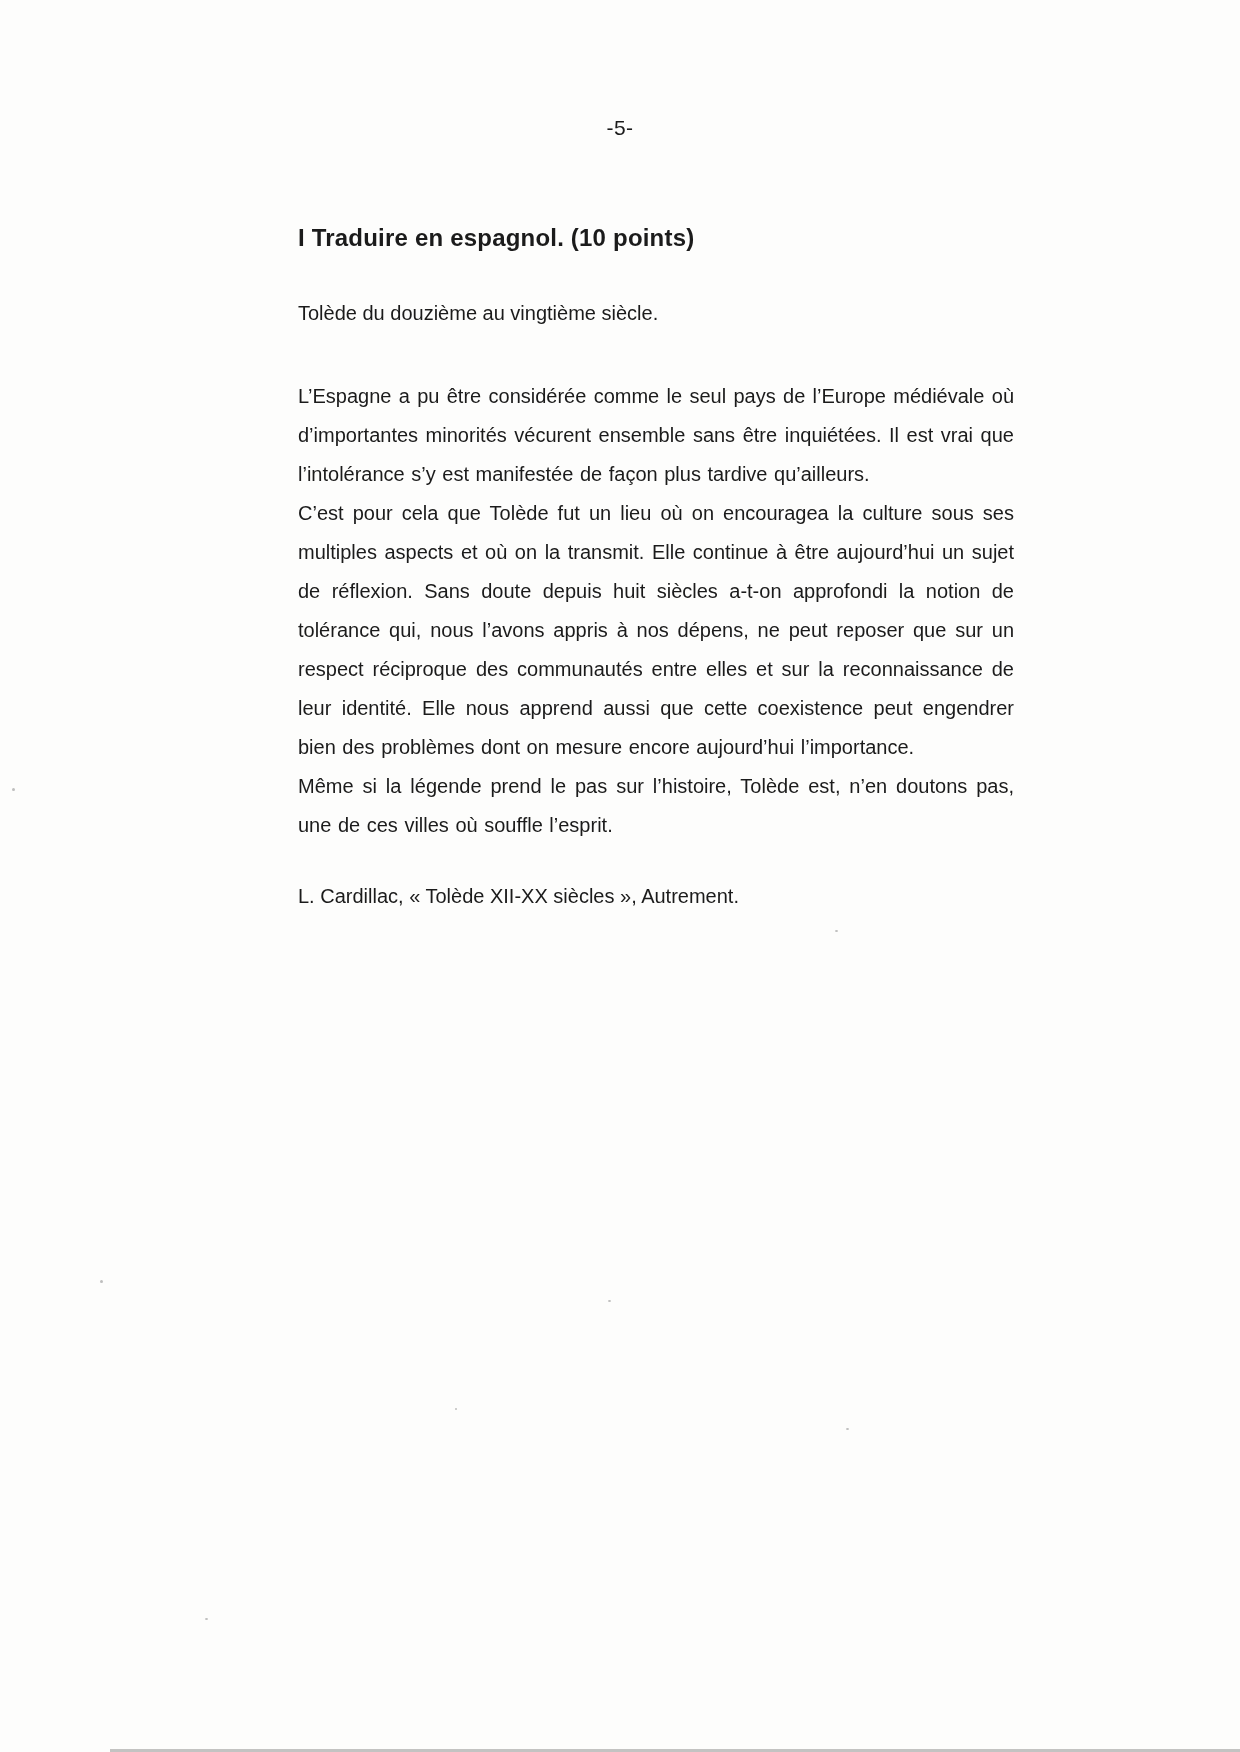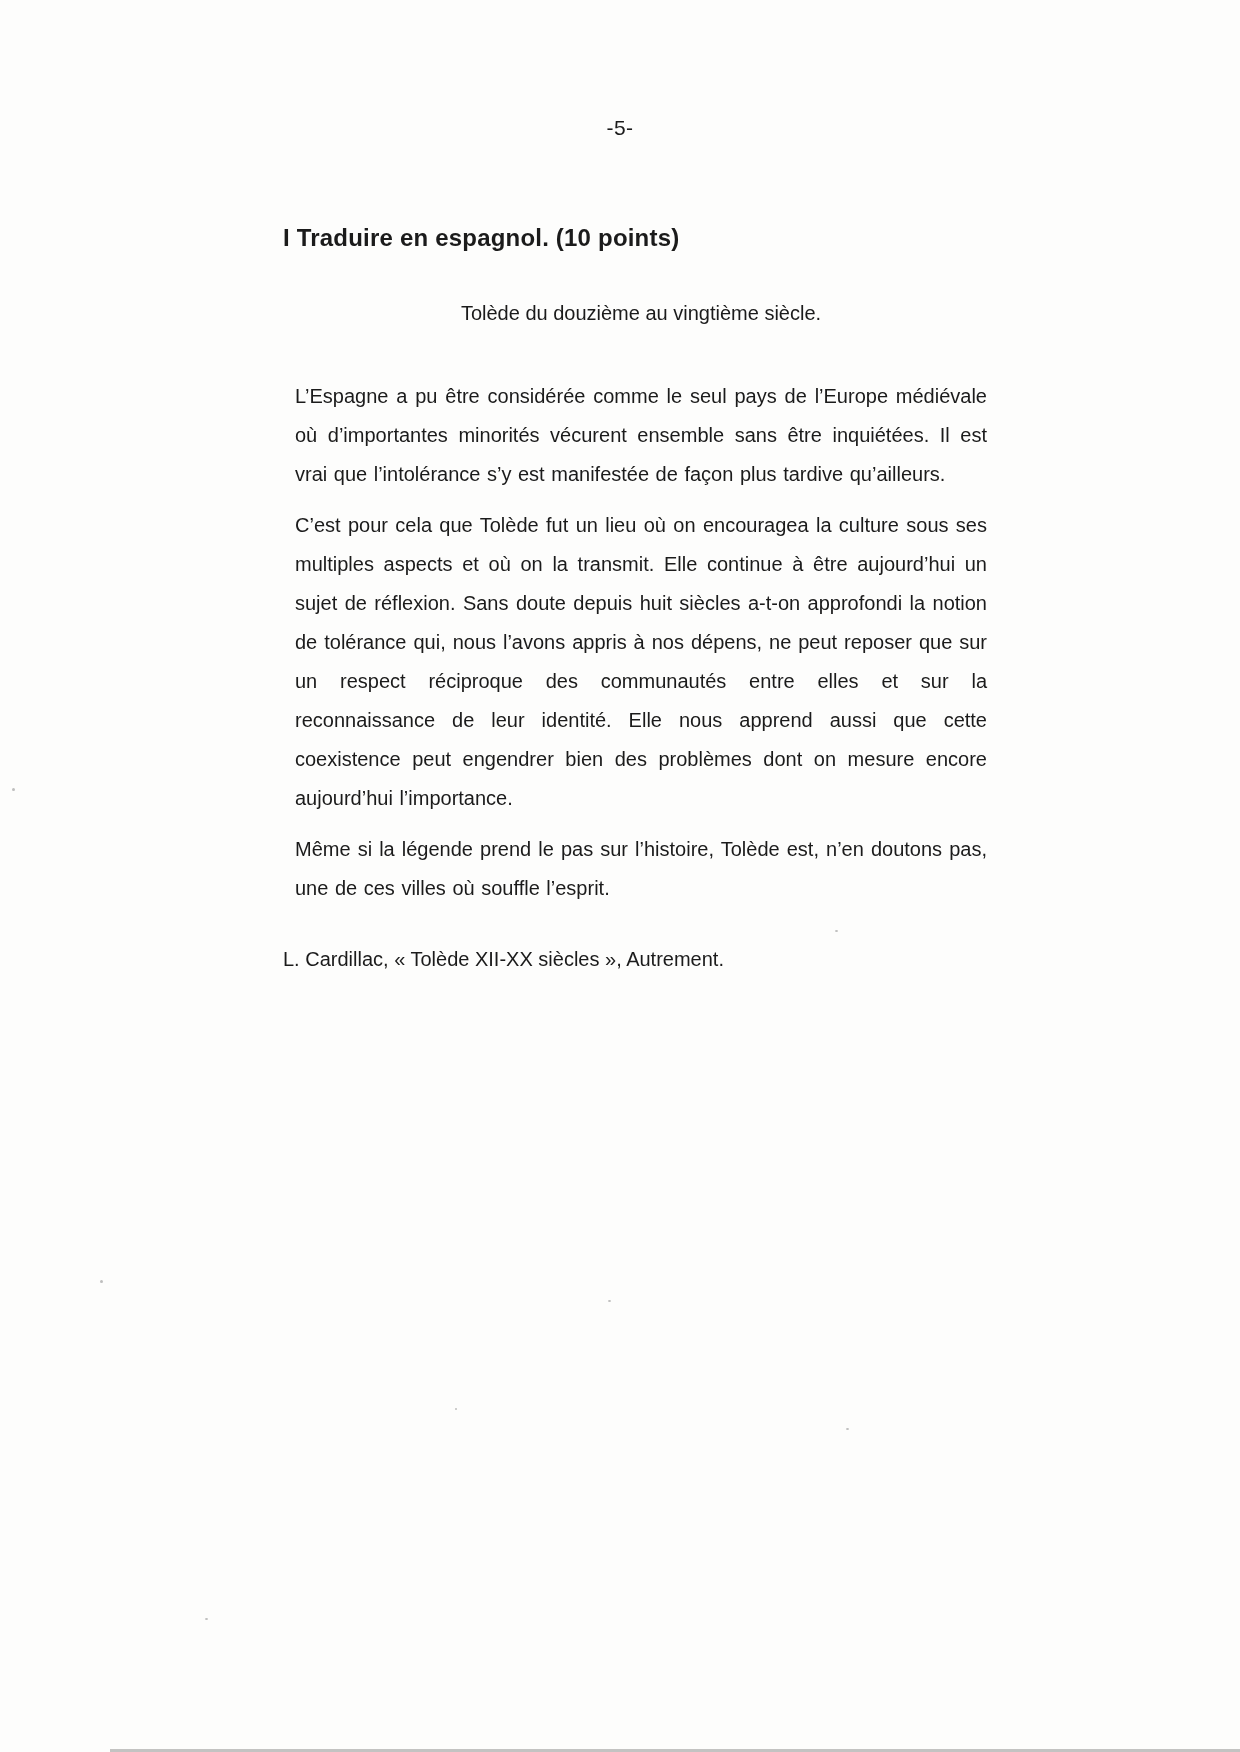--- a/index.html
+++ b/index.html
@@ -21,40 +21,39 @@
     position: absolute;
     top: 116px;
     left: 0;
     width: 100%;
     text-align: center;
     font-size: 21px;
     letter-spacing: 0.5px;
   }
   .content {
     position: absolute;
-    left: 283px;
+    left: 298px;
     top: 224px;
     width: 716px;
   }
   .heading {
     font-size: 24px;
     font-weight: bold;
     margin: 0 0 50px 0;
     letter-spacing: 0.2px;
   }
   .subtitle {
     font-size: 20px;
     margin: 0 0 52px 0;
-    text-align: center;
   }
   .body-par {
     font-size: 20px;
     line-height: 39px;
     text-align: justify;
-    margin: 12px;
+    margin: 0;
     word-spacing: 1px;
   }
   .attribution {
     font-size: 20px;
     text-align: left;
     margin: 40px 0 0 0;
     padding-right: 4px;
   }
   .speck {
     position: absolute;

